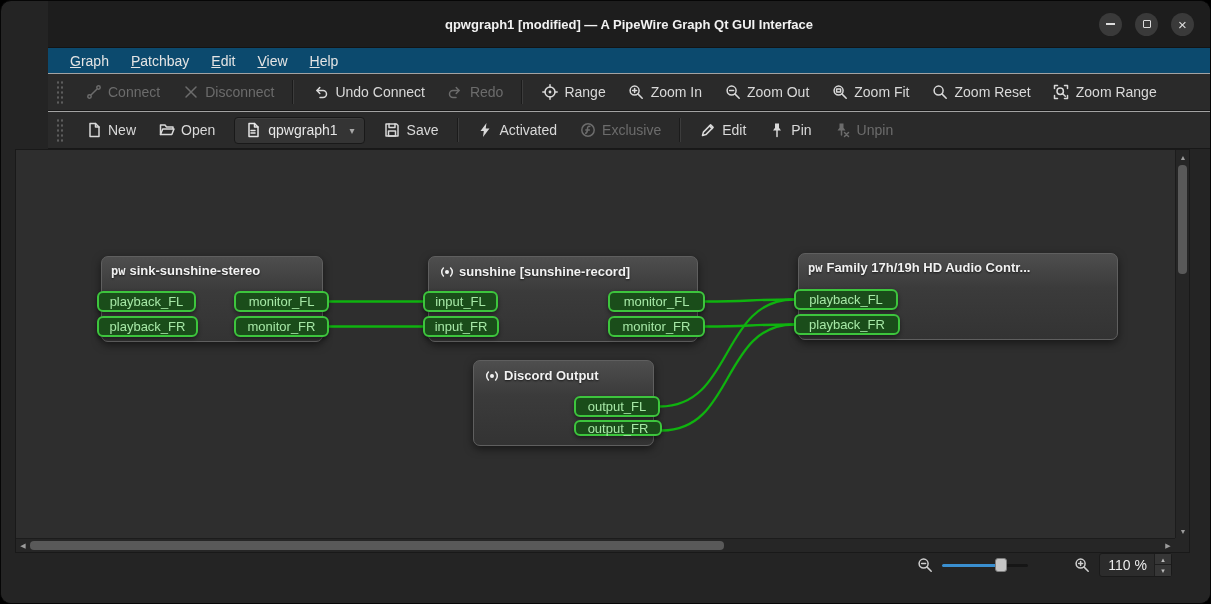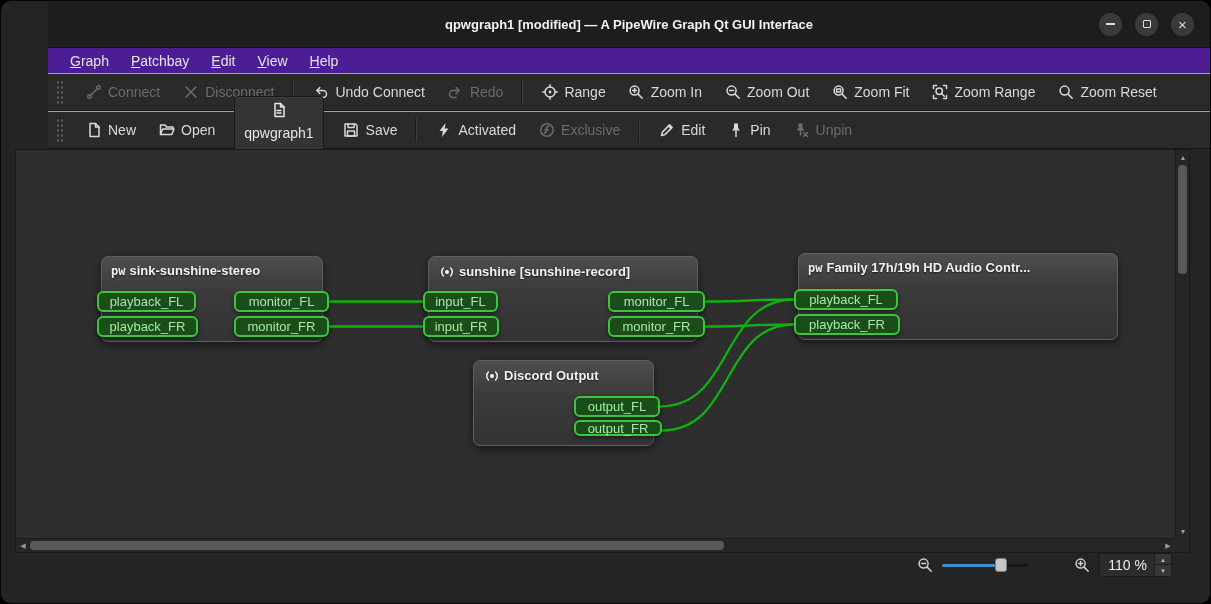--- a/index.html
+++ b/index.html
@@ -14,42 +14,42 @@
   .title { color:#f2f2f2; font-weight:bold; font-size:13px; }
   .win-controls { position:absolute; right:16px; top:0; height:100%;
                   display:flex; align-items:center; gap:13px; }
   .win-btn { width:23px; height:23px; border-radius:50%; background:#3a3a3a;
              display:flex; align-items:center; justify-content:center; cursor:default; }
   .glyph-min { width:9px; height:2px; background:#dcdcdc; }
   .glyph-max { width:8px; height:8px; border:1.5px solid #dcdcdc; border-radius:1px; }
   .glyph-close { font-size:15px; color:#dcdcdc; line-height:1; }
 
   
-  .menubar { height:25px; background:#4c1d95; display:flex; align-items:center;
+  .menubar { height:25px; background:#0c4a6e; display:flex; align-items:center;
              padding:0 12px; gap:2px; }
   .menu-item { color:#e4e4e4; font-size:14px; padding:2px 10px; border-radius:3px; }
   .menu-item u { text-decoration:underline; }
 
   
   .toolbar { height:38px; background:#2a2a2a; border-top:1px solid #a3a3a3;
              border-bottom:1px solid #181818; display:flex; align-items:center;
              padding:0 8px; gap:4px; }
   .tb-handle { width:8px; height:24px; margin-right:8px;
                background-image:radial-gradient(circle, #5d5d5d 1px, transparent 1.3px);
                background-size:4px 5px; }
   .tb-btn { display:flex; align-items:center; gap:6px; color:#d9d9d9; font-size:14px;
             padding:5px 9px; border-radius:3px; white-space:nowrap; }
   .tb-btn.disabled { color:#6c6c6c; }
   .tb-sep { width:0; height:24px; border-left:1px solid #1b1b1b;
             border-right:1px solid #3c3c3c; margin:0 5px; }
   .icon { display:inline-flex; width:17px; height:17px; align-items:center; justify-content:center; }
   .tb-combo { display:flex; align-items:center; gap:7px; background:#343434;
               border:1px solid #191919; border-radius:4px; padding:4px 9px;
               color:#e6e6e6; font-size:14px; margin:0 6px;
-              box-shadow:inset 0 1px 0 rgba(255,255,255,.05);flex-direction:column; }
+              box-shadow:inset 0 1px 0 rgba(255,255,255,.05); }
   .combo-arrow { color:#a8a8a8; font-size:10px; margin-left:5px; }
 
   
   .canvas-wrap { position:absolute; left:14px; top:148px; right:20px; bottom:50px;
                  border:1px solid #191919; background:#2e2e2e; }
   .canvas { position:absolute; left:0; top:0; right:14px; bottom:14px;
             background:#2e2e2e; overflow:hidden; }
   .edges { position:absolute; left:0; top:0; z-index:2; pointer-events:none; }
   .edge { fill:none; stroke:var(--edge-green,#0fb30f); stroke-width:2.3px; stroke-linecap:round; }
 
@@ -213,35 +213,35 @@
             <circle cx="6.6" cy="6.6" r="4.5"></circle>
             <line x1="10.1" y1="10.1" x2="14.2" y2="14.2"></line>
             <rect x="4.6" y="5.1" width="4" height="3"></rect>
           </svg>
         </span>
         <span class="tb-label">Zoom Fit</span>
       </div>
       <div class="tb-btn">
         <span class="icon">
           <svg width="16" height="16" viewBox="0 0 16 16" fill="none" stroke="currentColor" stroke-width="1.5" stroke-linecap="round" stroke-linejoin="round">
+            <circle cx="6.6" cy="6.6" r="4.5"></circle>
+            <line x1="10.1" y1="10.1" x2="14.2" y2="14.2"></line>
+          </svg>
+        </span>
+        <span class="tb-label">Zoom Reset</span>
+      </div>
+      <div class="tb-btn">
+        <span class="icon">
+          <svg width="16" height="16" viewBox="0 0 16 16" fill="none" stroke="currentColor" stroke-width="1.5" stroke-linecap="round" stroke-linejoin="round">
             <path d="M1.5 4.5v-3h3M11.5 1.5h3v3M14.5 11.5v3h-3M4.5 14.5h-3v-3"></path>
             <circle cx="7.2" cy="7.2" r="3.2"></circle>
             <line x1="9.7" y1="9.7" x2="12.3" y2="12.3"></line>
           </svg>
         </span>
         <span class="tb-label">Zoom Range</span>
-      </div>
-      <div class="tb-btn">
-        <span class="icon">
-          <svg width="16" height="16" viewBox="0 0 16 16" fill="none" stroke="currentColor" stroke-width="1.5" stroke-linecap="round" stroke-linejoin="round">
-            <circle cx="6.6" cy="6.6" r="4.5"></circle>
-            <line x1="10.1" y1="10.1" x2="14.2" y2="14.2"></line>
-          </svg>
-        </span>
-        <span class="tb-label">Zoom Reset</span>
       </div>
     </div>
   <div class="toolbar">
       <div class="tb-handle"></div>
       <div class="tb-btn">
         <span class="icon">
           <svg width="16" height="16" viewBox="0 0 16 16" fill="none" stroke="currentColor" stroke-width="1.5" stroke-linecap="round" stroke-linejoin="round">
             <path d="M4 1.5h5.5L13 5v9.5H4z"></path>
             <path d="M9.5 1.5V5H13"></path>
           </svg>

